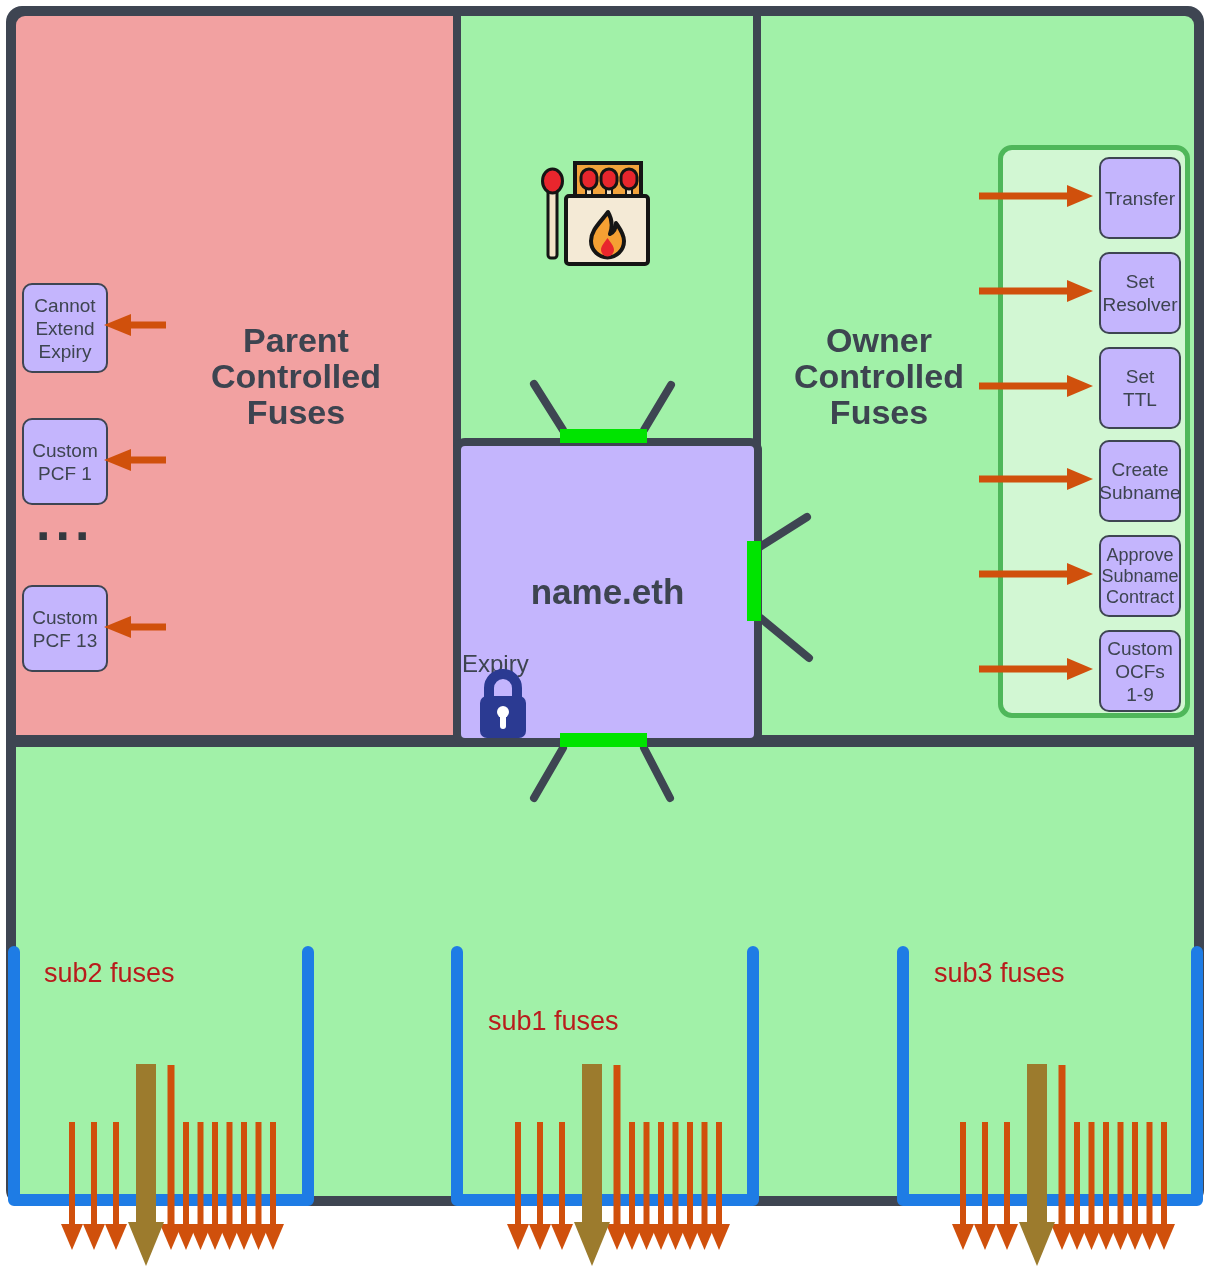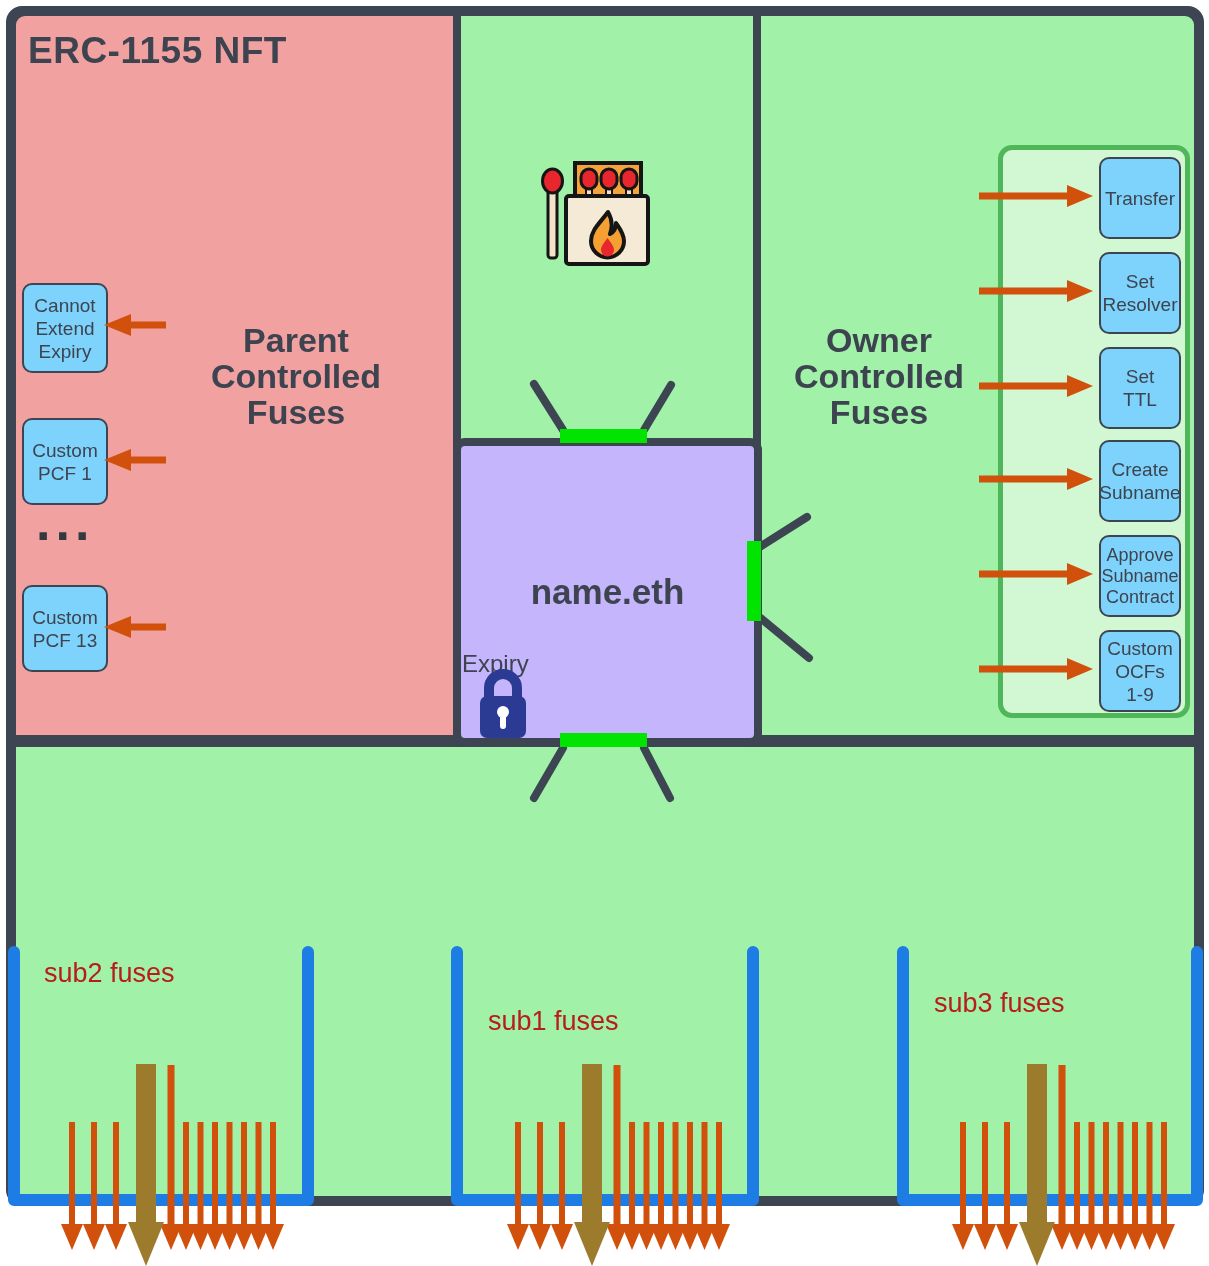--- a/index.html
+++ b/index.html
@@ -16,21 +16,21 @@
   #owner-region{left:761px;top:16px;width:433px;height:719px;background:#A1F1A8;border-top-right-radius:9px;}
   #subname-region{left:16px;top:747px;width:1178px;height:449px;background:#A1F1A8;border-bottom-left-radius:9px;border-bottom-right-radius:9px;}
   
   .h-title{font-weight:bold;font-size:37px;letter-spacing:0.5px;color:#3D4450;white-space:nowrap;}
   #erc-title{left:28px;top:30px;}
   #subname-title{left:30px;top:762px;font-size:35px;}
   .big-label{font-weight:bold;font-size:34px;line-height:36px;text-align:center;white-space:pre-line;color:#3D4450;}
   #parent-label{left:146px;top:322px;width:300px;}
   #owner-label{left:729px;top:322px;width:300px;}
   
-  .fuse-box{background:#7dd3fc;border:2px solid #3E4552;border-radius:10px;
+  .fuse-box{background:#c4b5fd;border:2px solid #3E4552;border-radius:10px;
     display:flex;align-items:center;justify-content:center;text-align:center;
     font-size:19px;line-height:23px;color:#3D4450;white-space:pre-line;}
   #pcf-box-0{left:22px;top:283px;width:82px;height:86px;}
   #pcf-box-1{left:22px;top:418px;width:82px;height:83px;}
   #pcf-box-2{left:22px;top:585px;width:82px;height:83px;}
   #pcf-ellipsis{left:36px;top:492px;font-size:52px;font-weight:bold;letter-spacing:5px;color:#33393F;}
   
   #owner-panel{left:998px;top:145px;width:192px;height:573px;background:#D2F7D3;
     border:5px solid #4FB75A;border-radius:14px;box-sizing:border-box;}
   #ocf-box-0{left:1099px;top:157px;width:78px;height:78px;}
@@ -42,37 +42,36 @@
   
   #name-box{left:453px;top:438px;width:309px;height:308px;background:#c4b5fd;
     border:8px solid #3E4552;border-radius:12px;box-sizing:border-box;
     display:flex;align-items:center;justify-content:center;}
   #name-label{font-weight:bold;font-size:35px;color:#3D4450;}
   #lock-status{left:462px;top:650px;font-size:24px;color:#3D4450;}
   
   .deck-label{font-size:27px;color:#b91c1c;white-space:nowrap;}
   #deck-label-0{left:44px;top:958px;}
   #deck-label-1{left:488px;top:1006px;}
-  #deck-label-2{left:934px;top:988px;}
+  #deck-label-2{left:934px;top:958px;}
   
   #overlay{left:0;top:0;width:1209px;height:1266px;pointer-events:none;}
 </style>
 </head>
 <body>
 
 <div id="canvas">
 
   <div id="frame" class="abs"></div>
 
   <div id="parent-region" class="abs"></div>
   <div id="mid-region" class="abs"></div>
   <div id="owner-region" class="abs"></div>
   <div id="subname-region" class="abs"></div>
 
-  <div id="erc-title" class="abs h-title">ERC-1155 NFT</div>
   <div id="parent-label" class="abs big-label">Parent
 Controlled
 Fuses</div>
   <div id="owner-label" class="abs big-label">Owner
 Controlled
 Fuses</div>
 
   <div id="pcf-box-0" class="abs fuse-box">Cannot
 Extend
 Expiry</div>

